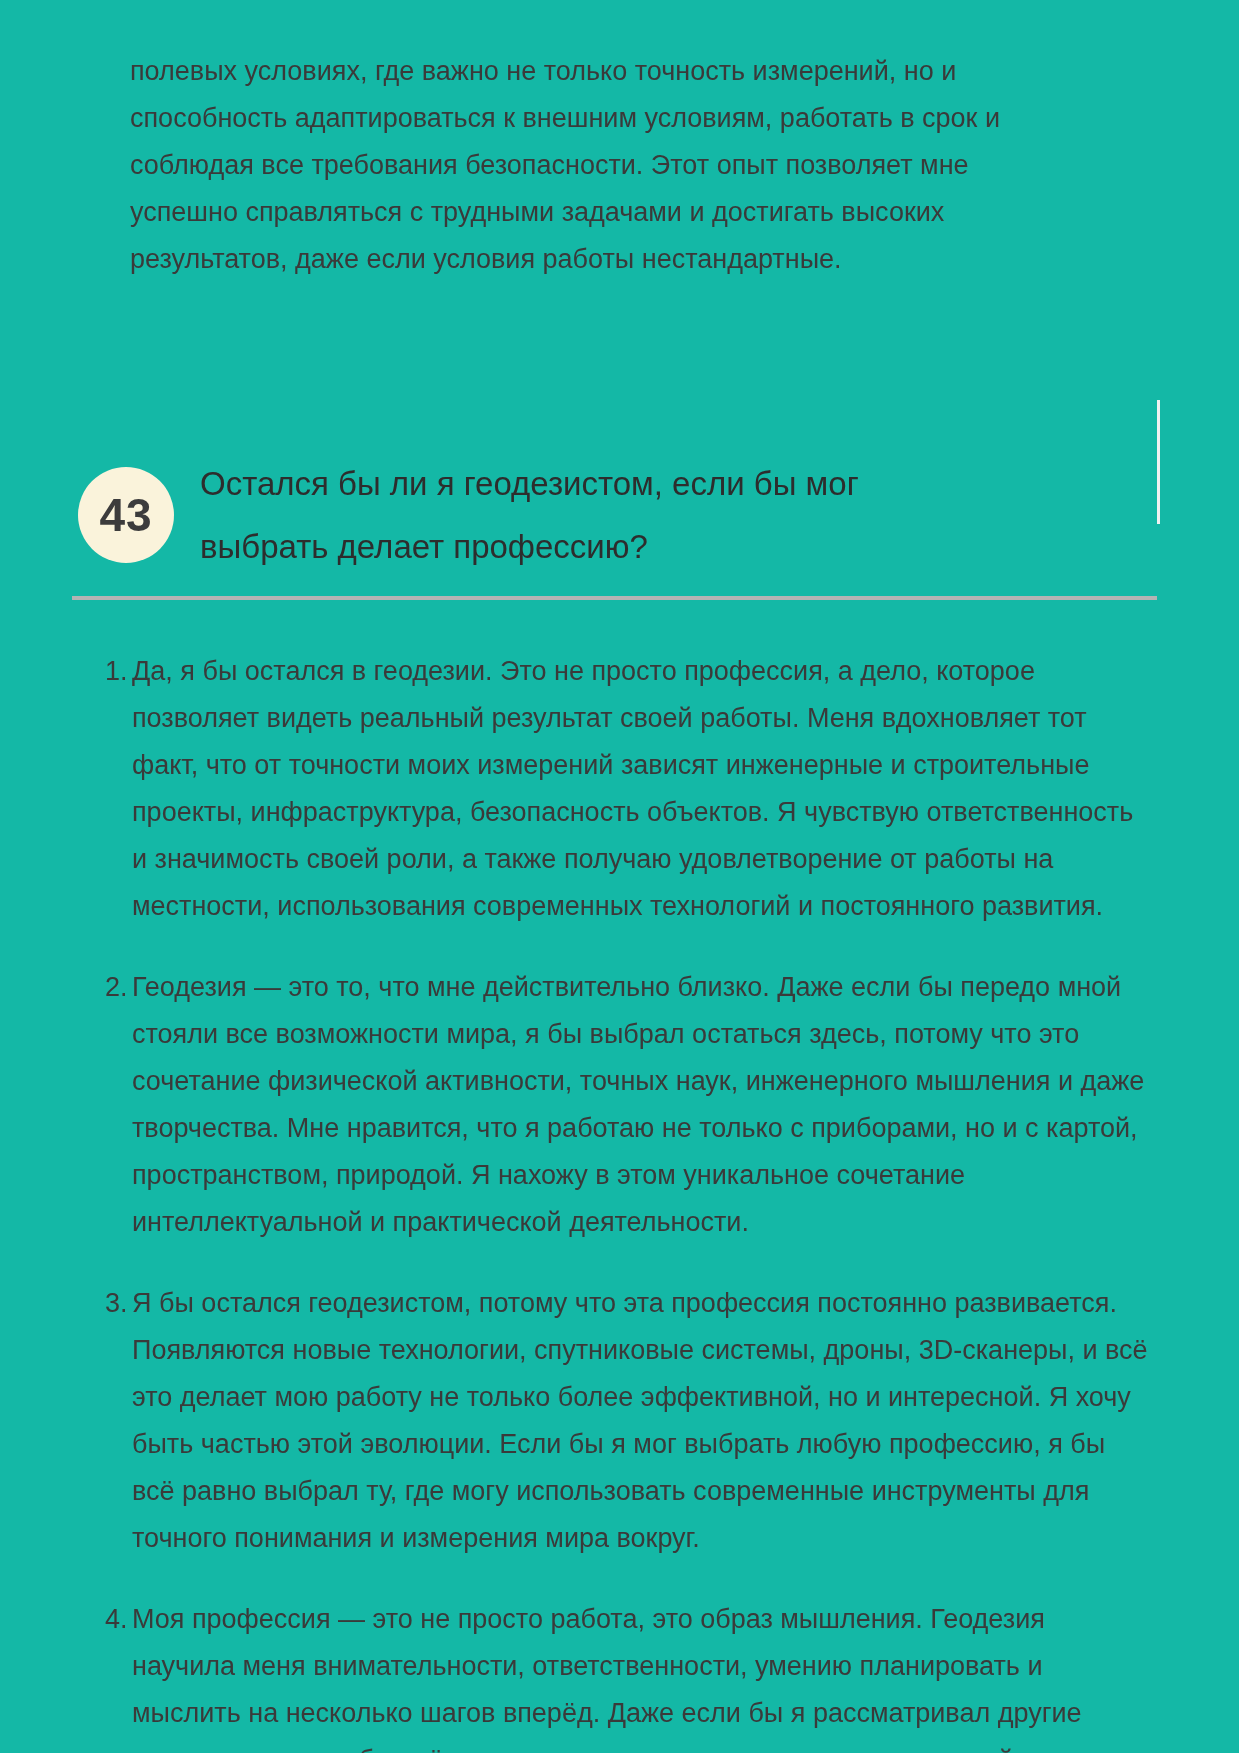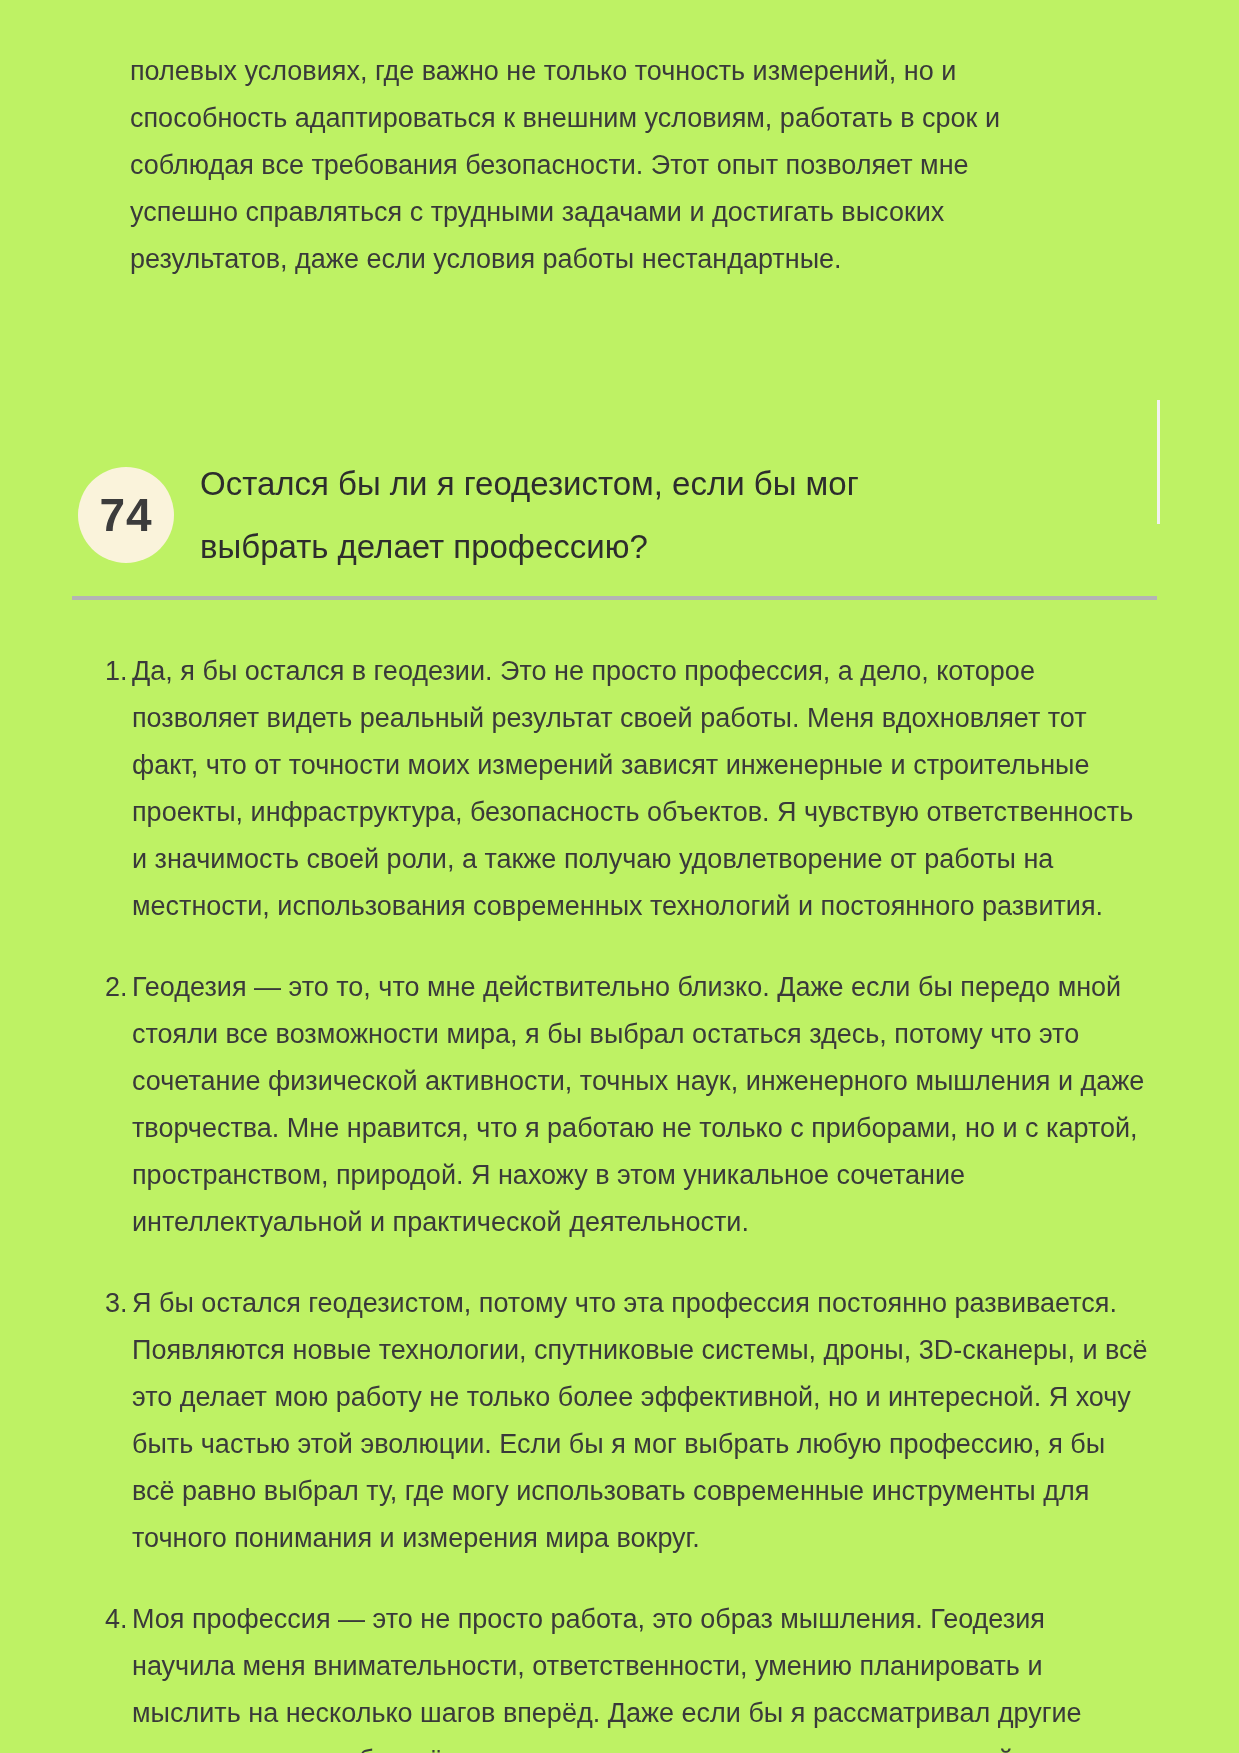--- a/index.html
+++ b/index.html
@@ -1,20 +1,20 @@
 <!DOCTYPE html>
 <html lang="ru"><head>
 <meta charset="utf-8">
 <style>
   html, body { margin: 0; padding: 0; background: #ffffff; }
   .page {
     position: relative;
     width: 1239px;
     height: 1753px;
-    background: #bef264;
+    background: #14b8a6;
     font-family: "Liberation Sans", sans-serif;
     color: #3a3a3a;
     box-sizing: border-box;
     padding: 48px 0 0 72px;
     overflow: hidden;
   }
   .intro {
     margin: 0 0 0 58px;
     width: 884px;
     font-size: 27px;
@@ -85,21 +85,21 @@
 </style>
 </head>
 <body>
 
 <div class="page">
 
   <p class="intro">полевых условиях, где важно не только точность измерений, но и способность адаптироваться к внешним условиям, работать в срок и соблюдая все требования безопасности. Этот опыт позволяет мне успешно справляться с трудными задачами и достигать высоких результатов, даже если условия работы нестандартные.</p>
 
   <section class="question-header">
     <div class="badge">
-      <span class="badge-num">74</span>
+      <span class="badge-num">43</span>
     </div>
     <h1 class="title">
       <span class="line">Остался бы ли я геодезистом, если бы мог</span>
       <span class="line">выбрать делает профессию?</span>
     </h1>
   </section>
 
   <hr class="divider">
   <div class="edge-line"></div>
 

